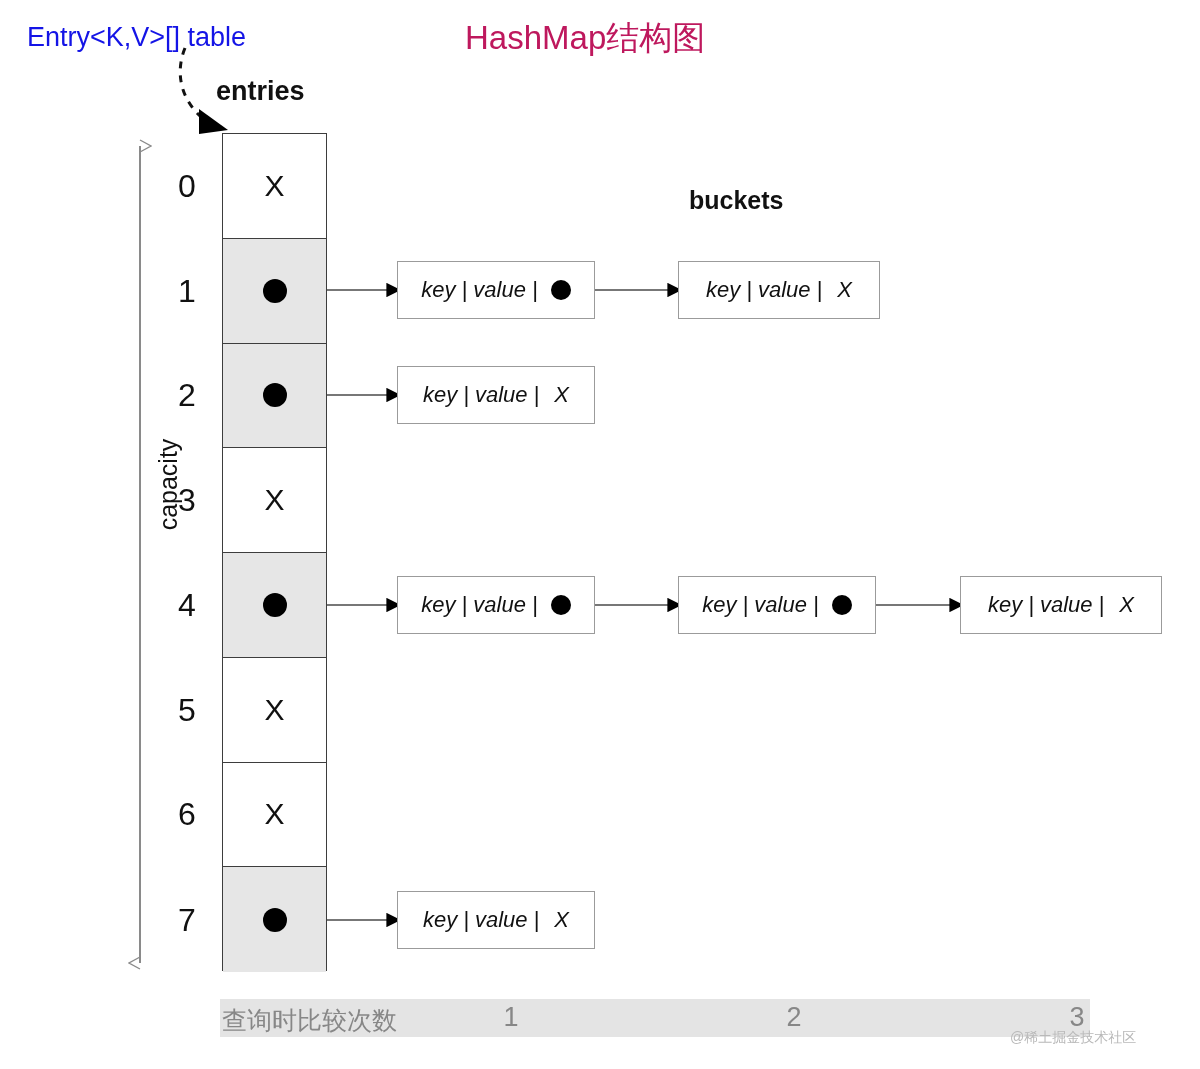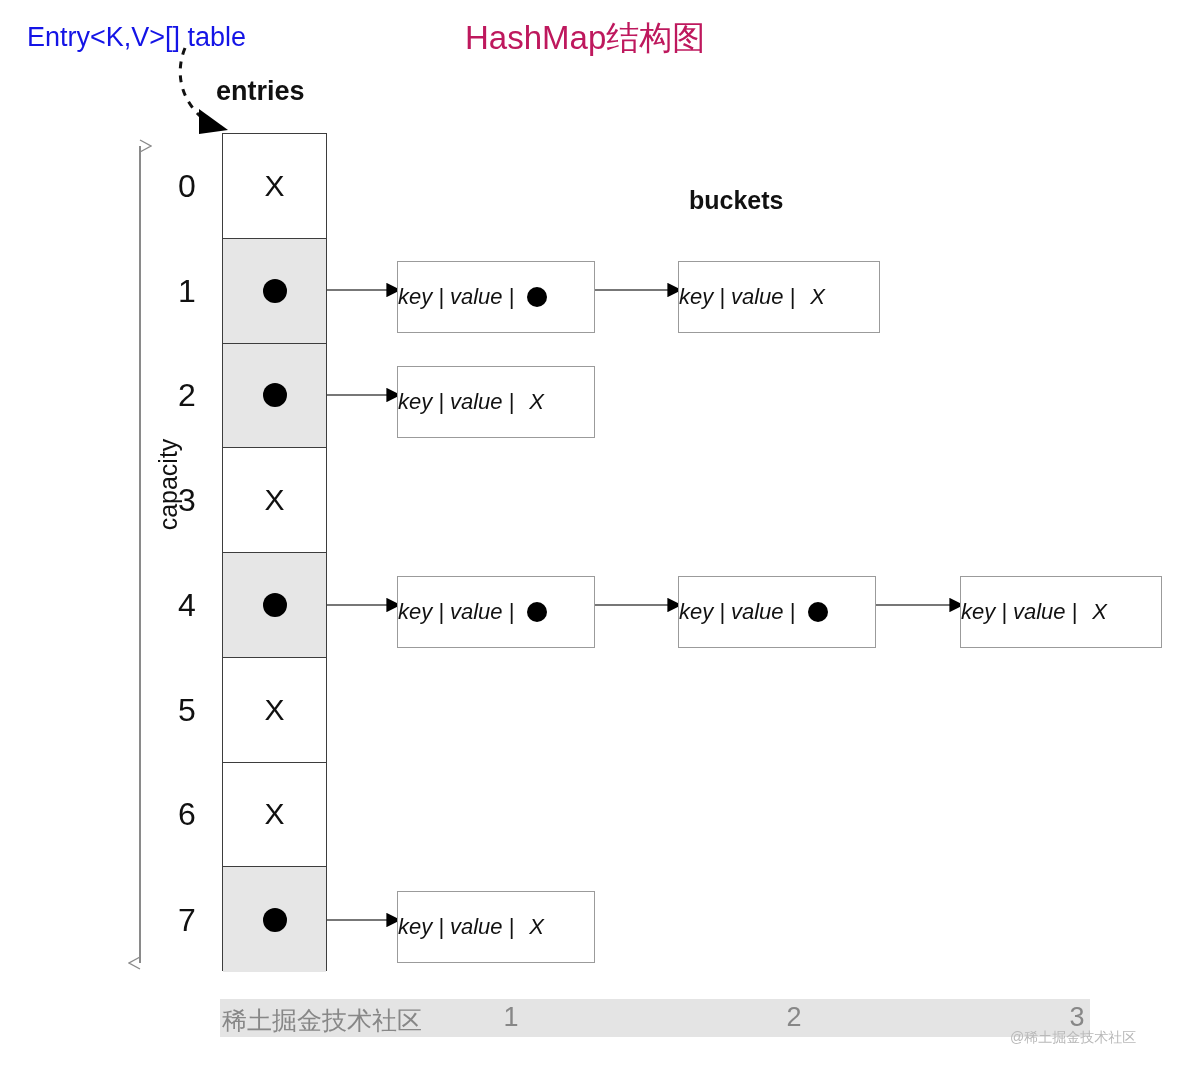--- a/index.html
+++ b/index.html
@@ -117,26 +117,27 @@
     transform: translateY(-50%);
     font-size: 32px;
     color: #111111;
     width: 40px;
     text-align: center;
   }
 
   
   .entry-box {
     position: absolute;
-    height: 72px;
+    height: 58px;
     border: 1px solid #9b9b9b;
     background: #ffffff;
     box-sizing: border-box;
     display: flex;
     align-items: center;
+    justify-content: center;
     gap: 0px;
   }
   .entry-text {
     font-size: 22px;
     font-style: italic;
     color: #111111;
     white-space: nowrap;
   }
   .entry-next-dot {
     width: 20px;
@@ -331,19 +332,19 @@
 
   <div class="entry-box" style="left:397px; top:891px; width:198px;">
     <span class="entry-text">key</span>
     <span class="entry-text" style="margin:0 6px;">|</span>
     <span class="entry-text">value</span>
     <span class="entry-text" style="margin:0 6px;">|</span>
     <span class="entry-next-x">X</span>
   </div>
 
   <div class="footer-band"></div>
-  <div class="footer-label">稀土掘金技术社区</div>
+  <div class="footer-label">查询时比较次数</div>
   <div class="footer-count fc-1">1</div>
   <div class="footer-count fc-2">2</div>
   <div class="footer-count fc-3">3</div>
   <div class="watermark">@稀土掘金技术社区</div>
 
 </div>
 
 </body></html>

